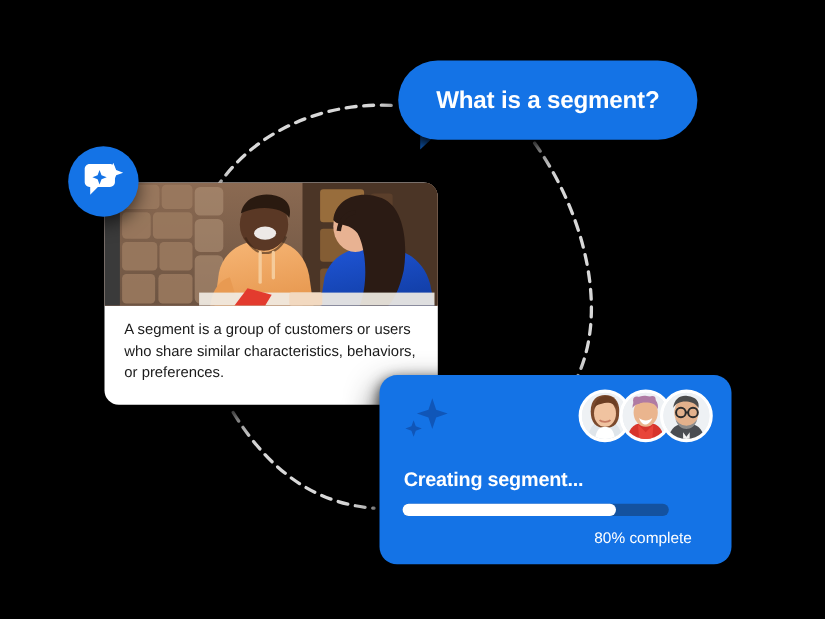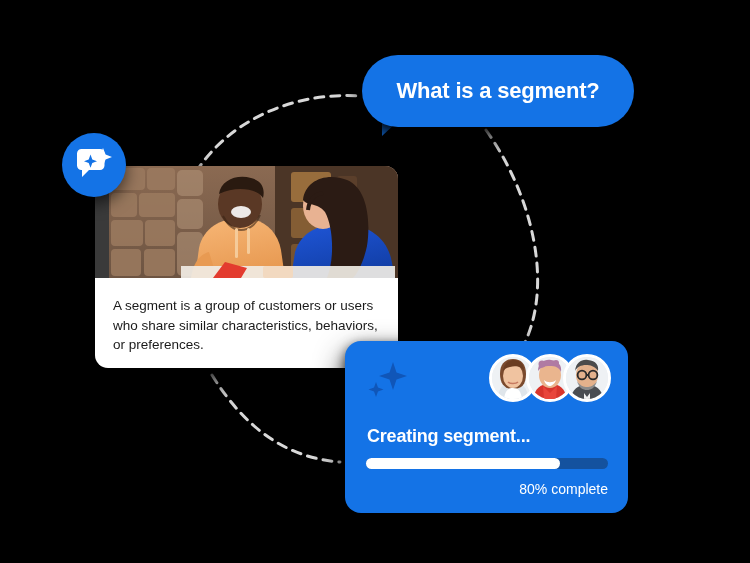--- a/index.html
+++ b/index.html
@@ -74,21 +74,21 @@
   }
   .info-photo {
     position: relative;
     width: 100%;
     height: 112px;
     overflow: hidden;
     background: #6b4a38;
   }
   .info-photo svg { display: block; }
   .info-text {
-    padding: 18px 16px 10px 18px;
+    padding: 12px 16px 10px 18px;
     color: #1a1a1a;
     font-size: 13.5px;
     line-height: 1.45;
   }
 
   
   .chat-badge {
     position: absolute;
     left: 62px;
     top: 133px;
@@ -106,20 +106,21 @@
   .progress-card {
     position: absolute;
     left: 345px;
     top: 341px;
     width: 283px;
     height: 172px;
     background: #1473E6;
     border-radius: 16px;
     box-shadow: 0 14px 30px rgba(0,0,0,0.85), 0 4px 12px rgba(0,0,0,0.7);
     overflow: hidden;
+    padding-left: 37px;
   }
   .sparkle-deco {
     position: absolute;
     left: 20px;
     top: 17px;
   }
   .avatar-row {
     position: absolute;
     right: 17px;
     top: 13px;
@@ -156,21 +157,21 @@
     border-radius: 6px;
     background: #14529f;
   }
   .progress-fill {
     height: 100%;
     border-radius: 6px;
     background: #ffffff;
   }
   .progress-caption {
     position: absolute;
-    right: 20px;
+    right: 36px;
     top: 140px;
     color: #ffffff;
     font-size: 14px;
   }
 </style>
 </head>
 <body>
 
 <div id="stage">
 

